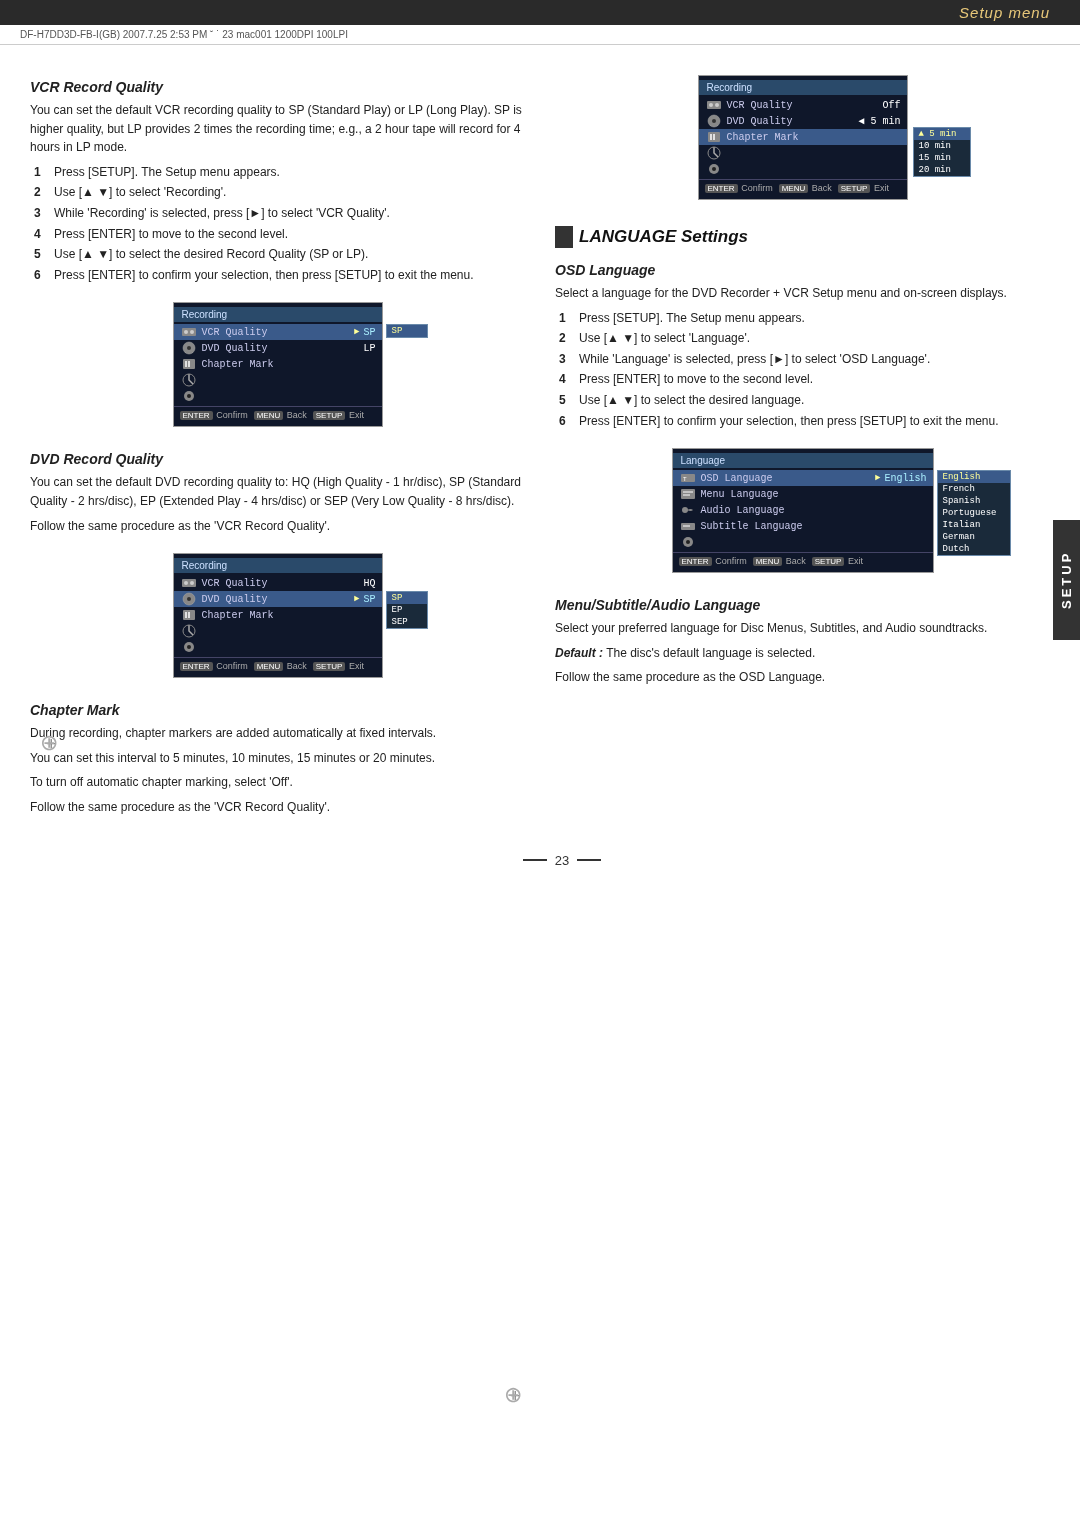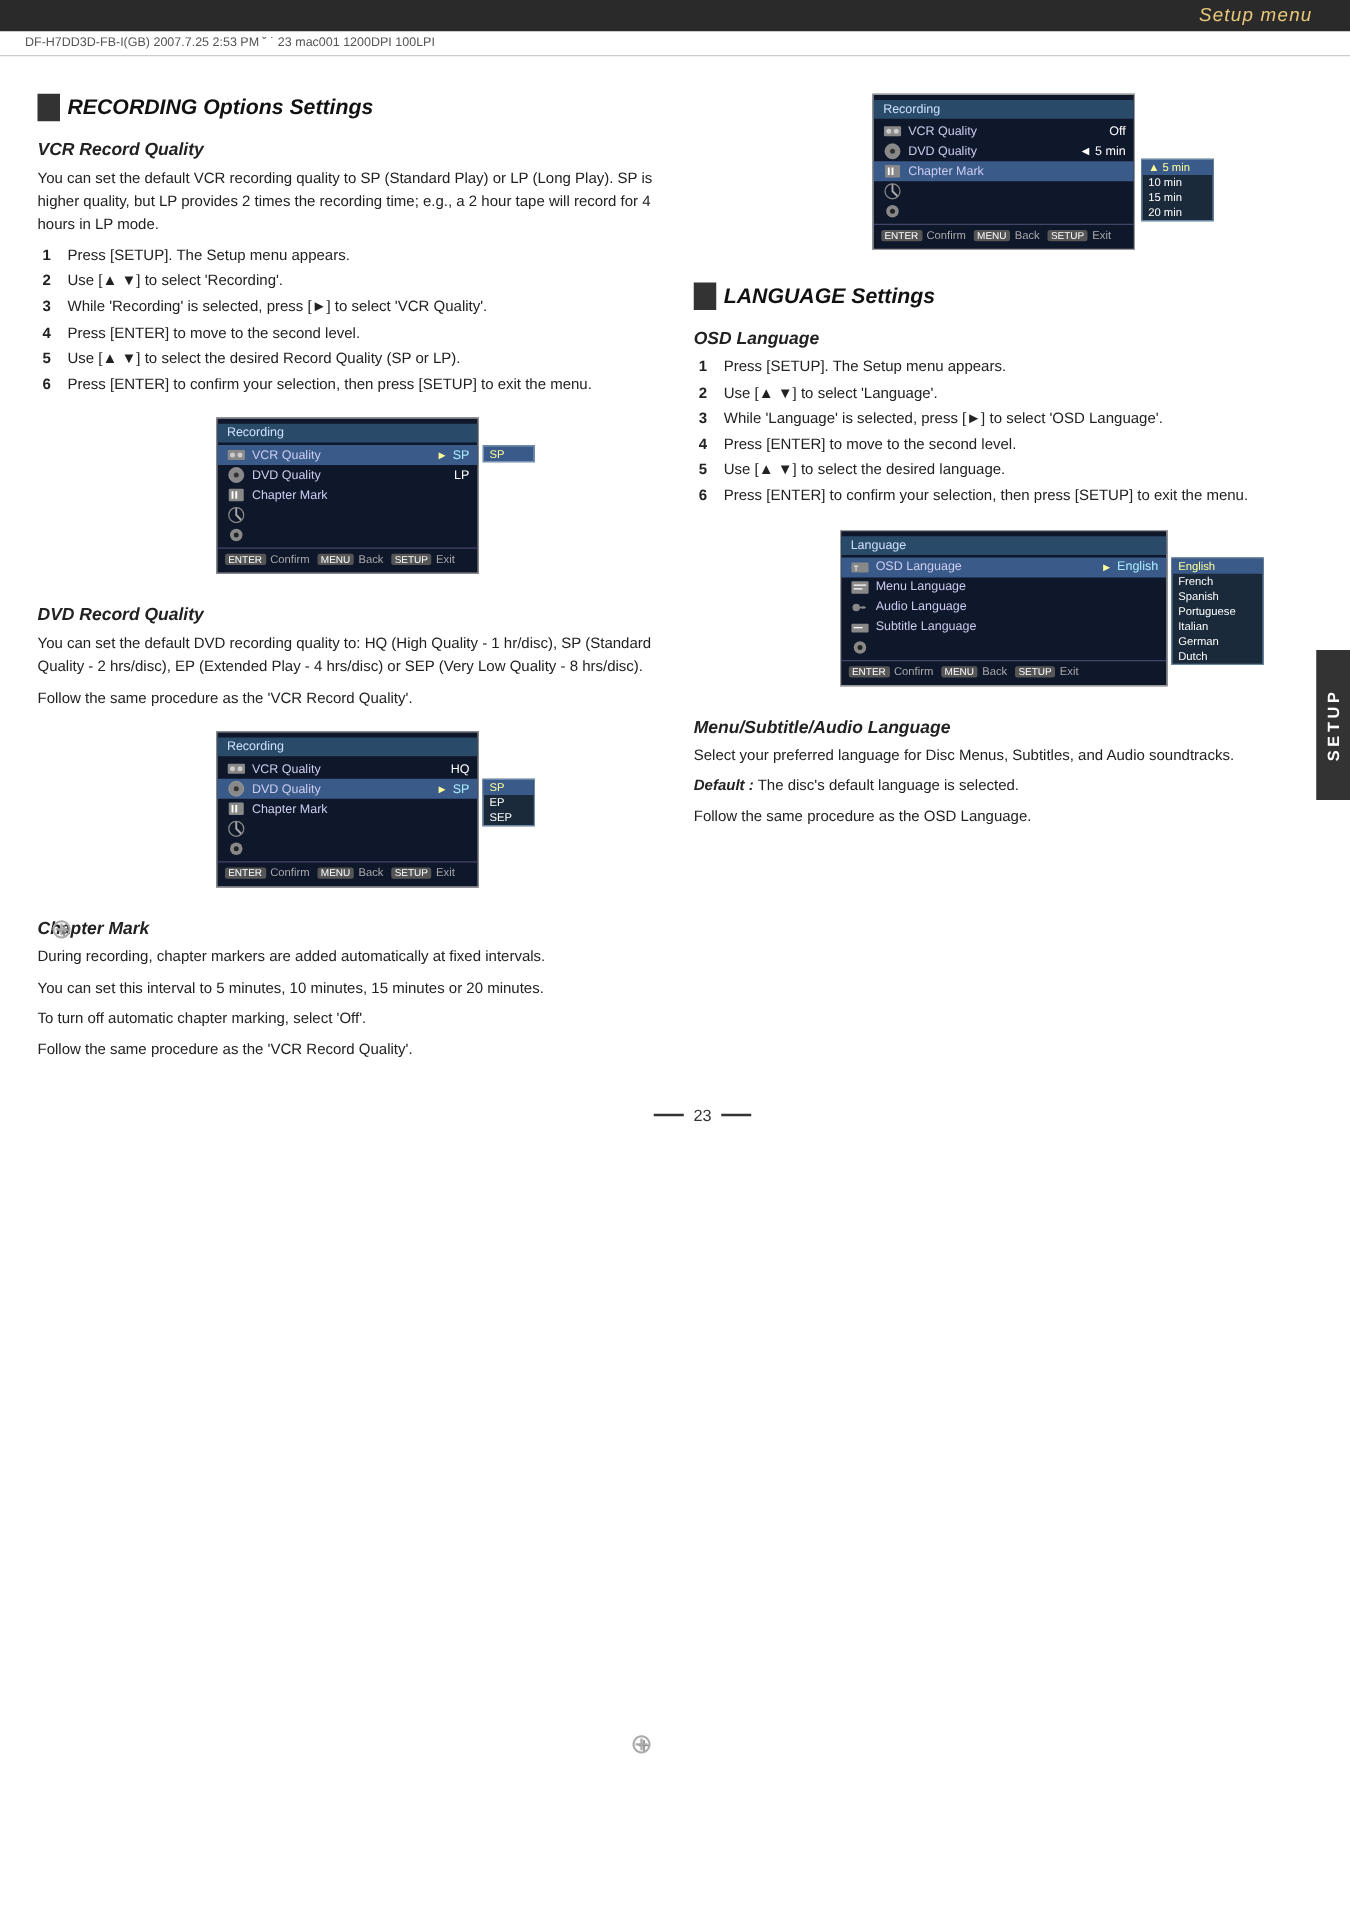--- a/index.html
+++ b/index.html
@@ -133,20 +133,21 @@
       font-size: 10px;
       padding: 2px 8px;
       margin-bottom: 2px;
     }
     .screen-row {
       display: flex;
       align-items: center;
       padding: 1px 6px;
       font-size: 10px;
       gap: 4px;
+      font-family: Liberation Mono, monospace;
     }
     .screen-row.selected {
       background: #3a5a8a;
     }
     .screen-row .icon-cell {
       width: 18px;
       height: 14px;
       display: flex;
       align-items: center;
       justify-content: center;
@@ -345,24 +346,20 @@
 <div class="header-bar">
   <span class="header-title">Setup menu</span>
 </div>
 
 <div class="meta-line">DF-H7DD3D-FB-I(GB)   2007.7.25  2:53 PM   ˘  ˙  23  mac001  1200DPI 100LPI</div>
 
 <div class="main-content">
 
   <div class="left-col">
 
-    <div class="section-heading">
-      <div class="section-heading-bar"></div>
-      <h2>RECORDING Options Settings</h2>
-    </div>
 
     <div class="subsection-title">VCR Record Quality</div>
     <p class="body-text">You can set the default VCR recording quality to SP (Standard Play) or LP (Long Play). SP is higher quality, but LP provides 2 times the recording time; e.g., a 2 hour tape will record for 4 hours in LP mode.</p>
 
     <ol class="numbered-list">
       <li>
           <span class="num bold">1</span>
           <span>Press [SETUP]. The Setup menu appears.</span>
         </li>
       <li>
@@ -599,20 +596,21 @@
         </div>
       </div>
     </div>
 
     <div class="section-heading">
       <div class="section-heading-bar"></div>
       <h2>LANGUAGE Settings</h2>
     </div>
 
     <div class="subsection-title">OSD Language</div>
+    <p class="body-text">Select a language for the DVD Recorder + VCR Setup menu and on-screen displays.</p>
 
     <ol class="numbered-list">
       <li>
           <span class="num bold">1</span>
           <span>Press [SETUP]. The Setup menu appears.</span>
         </li>
       <li>
           <span class="num bold">2</span>
           <span>Use [▲ ▼] to select 'Language'.</span>
         </li>

